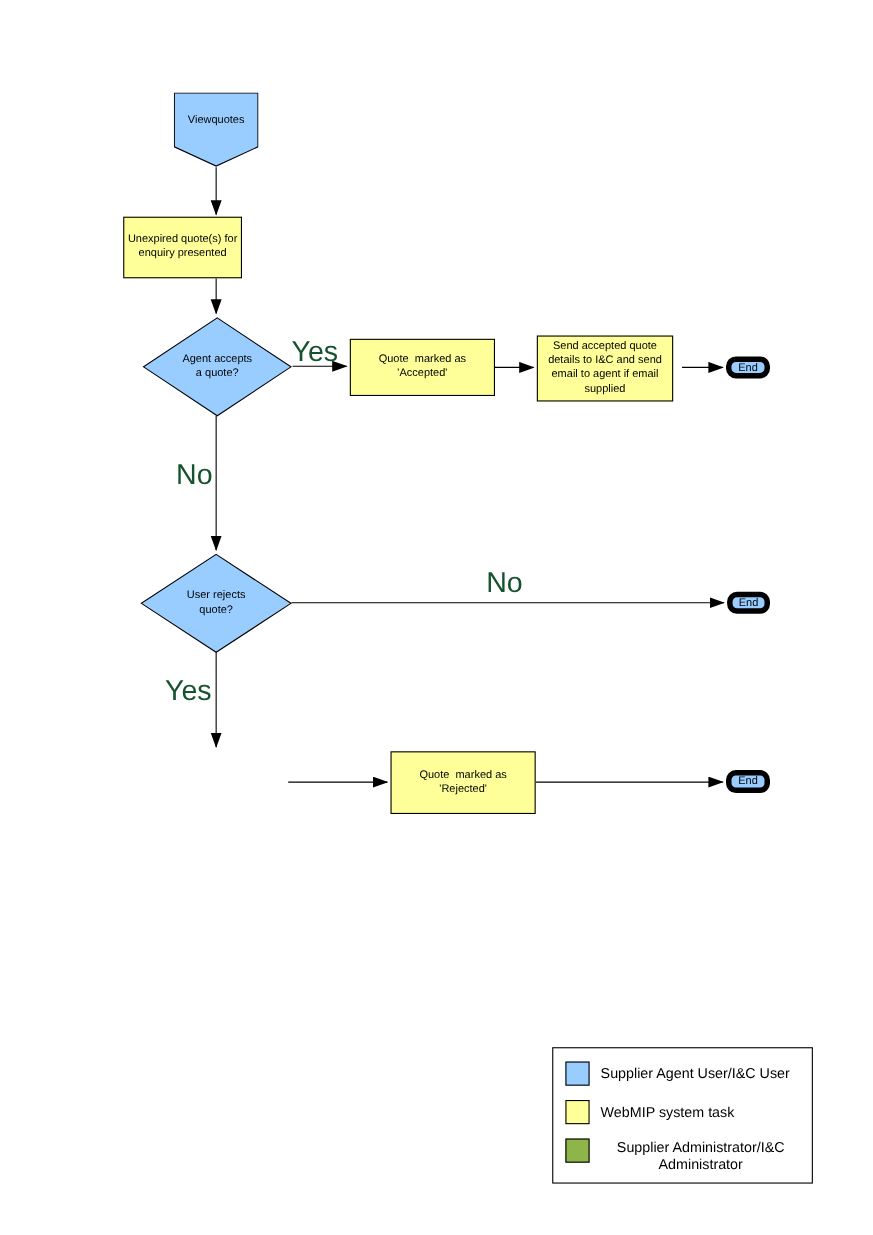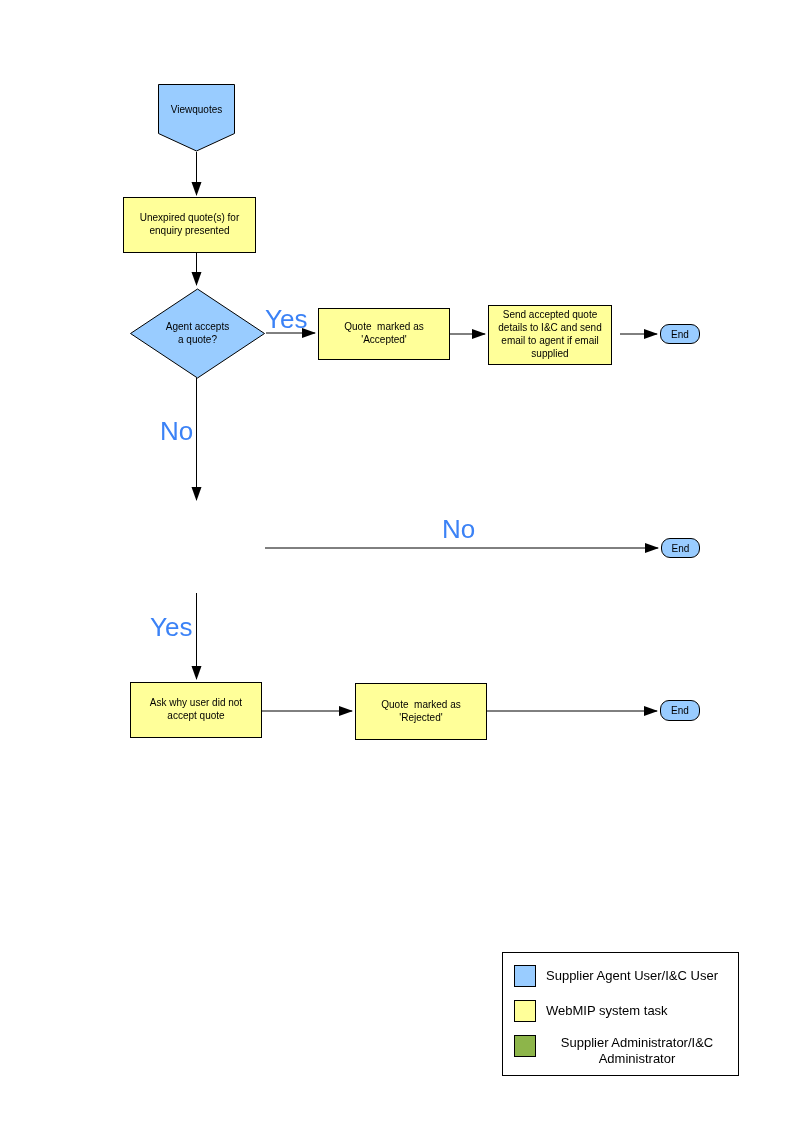--- a/index.html
+++ b/index.html
@@ -34,33 +34,33 @@
     align-items: center;
     justify-content: center;
     text-align: center;
     font-size: 10px;
     line-height: 1.28;
     white-space: pre-wrap;
   }
   .terminator {
     position: absolute;
     background: #99CCFF;
-    border: 1px solid #000000;
+    border: 5px solid #000000;
     border-radius: 9px;
     display: flex;
     align-items: center;
     justify-content: center;
     font-size: 10px;
     box-sizing: border-box;
   }
   .edge-label {
     position: absolute;
     font-size: 26px;
     line-height: 1.1;
-    color: #3b82f6;
+    color: #14532d;
   }
   .legend {
     position: absolute;
     left: 502px;
     top: 952px;
     width: 237px;
     height: 124px;
     border: 1px solid #000000;
     box-sizing: border-box;
   }
@@ -108,46 +108,51 @@
     <path d="M487,711 L657,711" stroke="#000000" stroke-width="1" fill="none" marker-end="url(#arrow)"></path>
   </svg>
 
   <div class="shape-wrap" style="left:158px; top:84px; width:99px; height:68px;">
     <svg width="77" height="68" viewBox="0 0 77 68">
       <polygon points="0.5,0.5 76.5,0.5 76.5,49.5 38.5,67 0.5,49.5" stroke="#000000" stroke-width="1" fill="#99CCFF"></polygon>
     </svg>
     <div class="shape-label" style="left:0; top:0; width:77px; height:52px;">Viewquotes</div>
   </div>
 
-  <div class="box" style="left:123px; top:197px; width:133px; height:56px;">Unexpired quote(s) for
+  <div class="box" style="left:112px; top:197px; width:108px; height:56px;">Unexpired quote(s) for
 enquiry presented</div>
 
   <div class="shape-wrap" style="left:129px; top:288px; width:137px; height:91px;">
     <svg width="137" height="91" viewBox="0 0 137 91">
       <polygon points="68.5,1 135.5,45.5 68.5,90 1.5,45.5" stroke="#000000" stroke-width="1" fill="#99CCFF"></polygon>
     </svg>
     <div class="shape-label" style="left:0; top:0; width:137px; height:91px;">Agent accepts
 a quote?</div>
   </div>
 
   <div class="box" style="left:318px; top:308px; width:132px; height:52px;">Quote  marked as
 'Accepted'</div>
 
   <div class="box" style="left:488px; top:305px; width:124px; height:60px;">Send accepted quote
 details to I&amp;C and send
 email to agent if email
 supplied</div>
 
   <div class="terminator" style="left:660px; top:324px; width:40px; height:20px;">End</div>
 
+  <div class="shape-wrap" style="left:127px; top:503px; width:139px; height:91px;">
+    <svg width="139" height="91" viewBox="0 0 139 91">
+      <polygon points="69.5,1 137.5,45.5 69.5,90 1.5,45.5" stroke="#000000" stroke-width="1" fill="#99CCFF"></polygon>
+    </svg>
+    <div class="shape-label" style="left:0; top:0; width:139px; height:91px;">User rejects
+quote?</div>
+  </div>
 
   <div class="terminator" style="left:661px; top:538px; width:39px; height:20px;">End</div>
 
-  <div class="box" style="left:130px; top:682px; width:132px; height:56px;">Ask why user did not
-accept quote</div>
 
   <div class="box" style="left:355px; top:683px; width:132px; height:57px;">Quote  marked as
 'Rejected'</div>
 
   <div class="terminator" style="left:660px; top:700px; width:40px; height:21px;">End</div>
 
   <div class="edge-label" style="left:265px; top:305px;">Yes</div>
   <div class="edge-label" style="left:160px; top:417px;">No</div>
   <div class="edge-label" style="left:442px; top:515px;">No</div>
   <div class="edge-label" style="left:150px; top:613px;">Yes</div>

